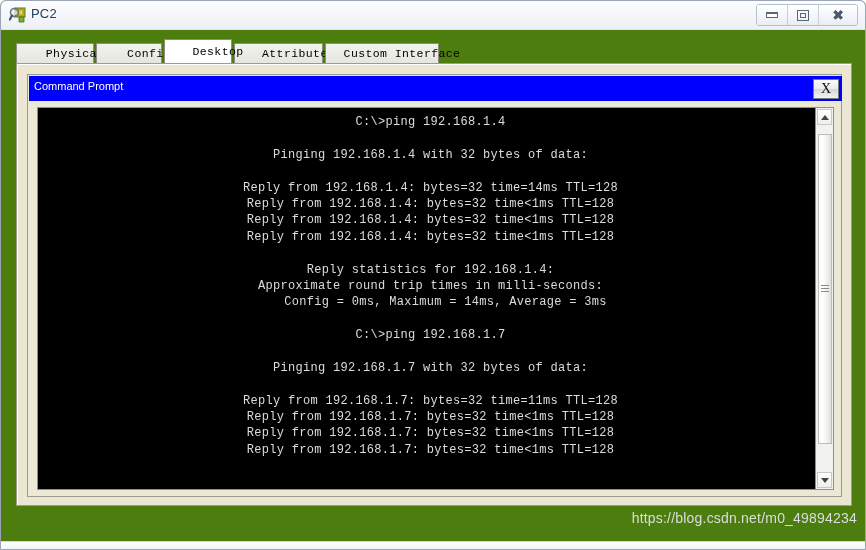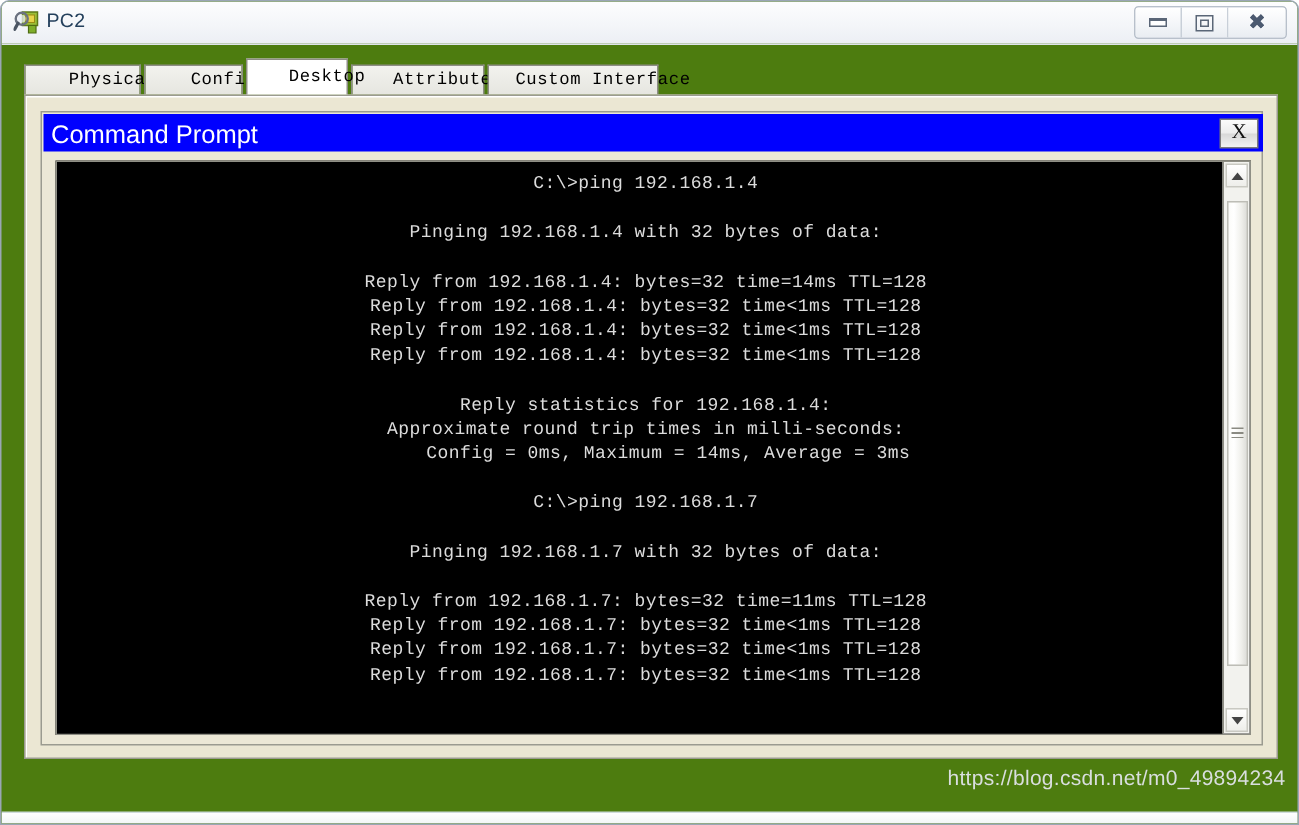--- a/index.html
+++ b/index.html
@@ -130,21 +130,21 @@
     border: 1px solid #9b9b90;
   }
   #cmd-titlebar {
     position: absolute;
     left: 1px; top: 1px;
     width: 813px; height: 25px;
     background: #0000ff;
   }
   #cmd-titlebar .cmd-title {
     position: absolute; left: 5px; top: 4px;
-    font-size: 17px;
+    font-size: 11px;
     color: #ffffff;
     white-space: nowrap;
   }
   #cmd-close {
     position: absolute;
     right: 3px; top: 3px;
     width: 26px; height: 20px;
     background: linear-gradient(to bottom, #fbfbfb 0%, #ececec 48%, #d8d8d8 52%, #f2f2f2 100%);
     border: 1px solid #7b7b7b;
     display: flex; align-items: center; justify-content: center;

